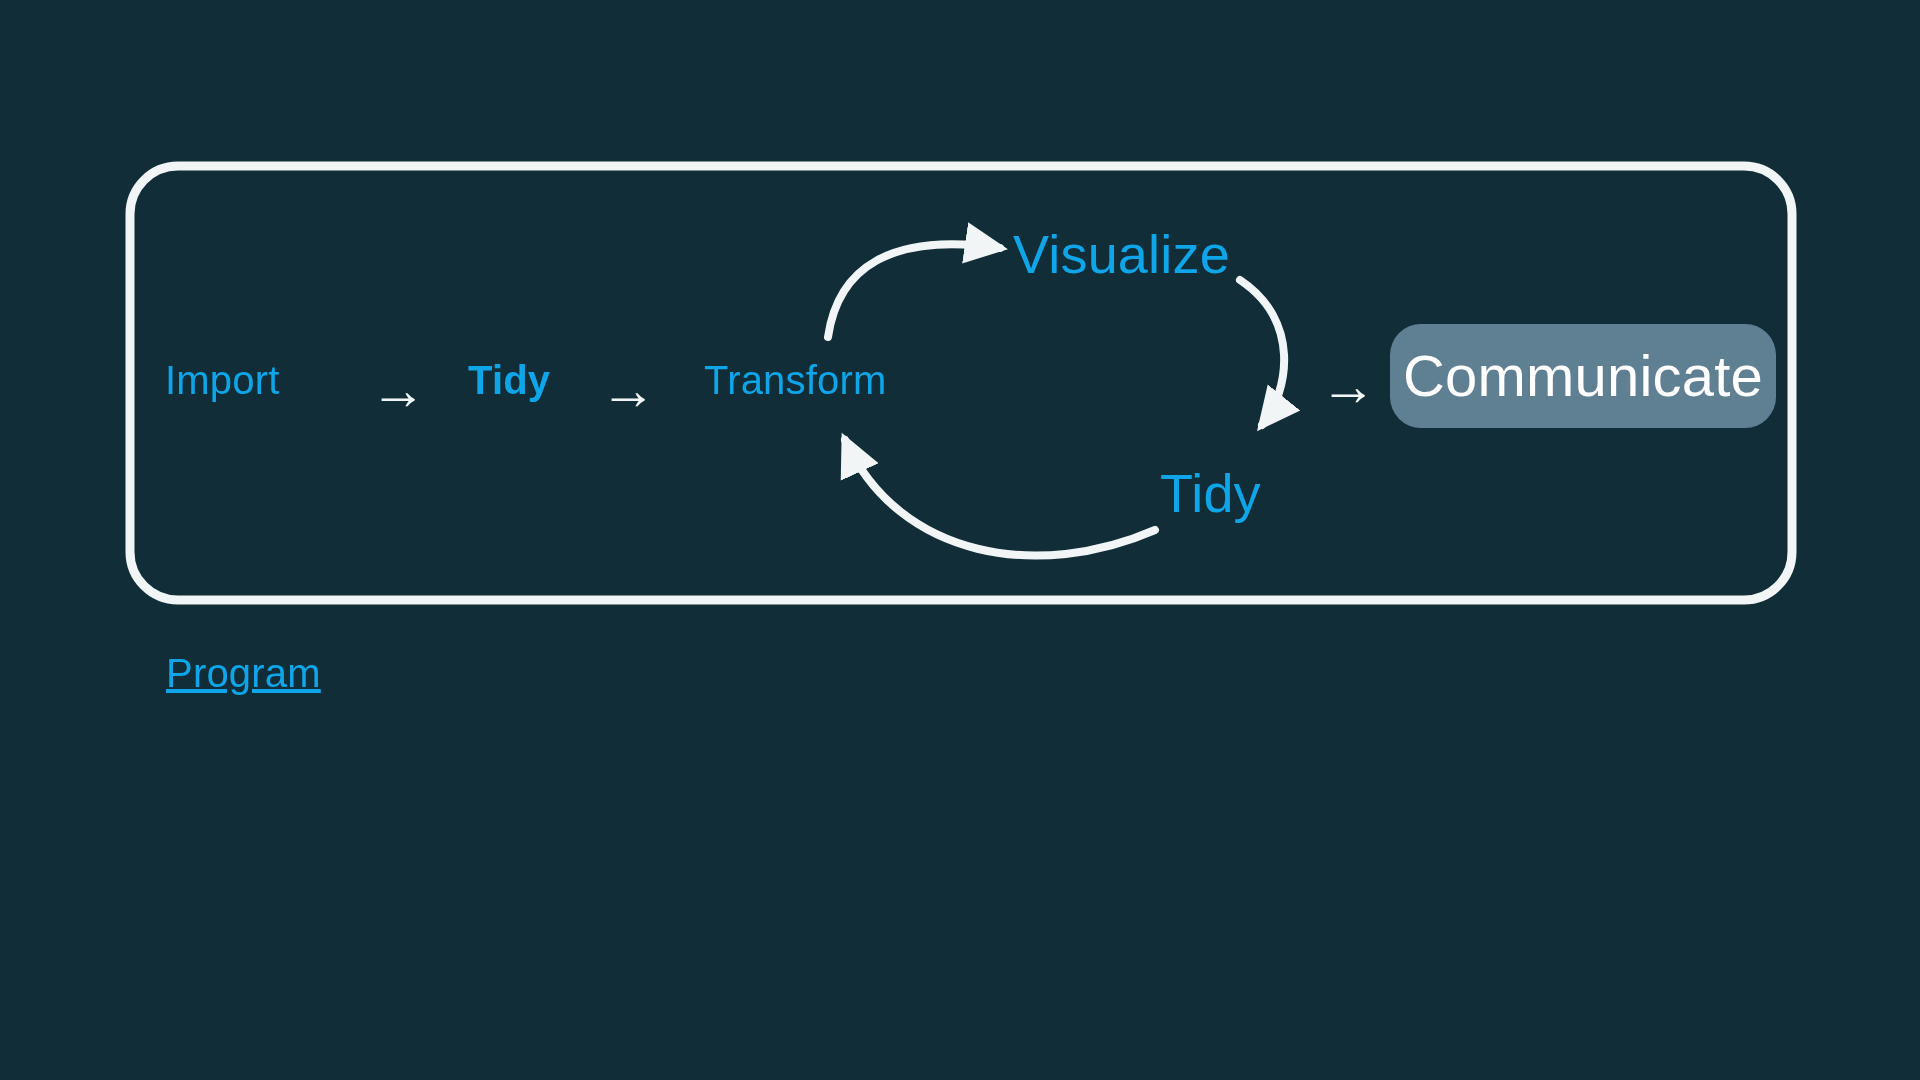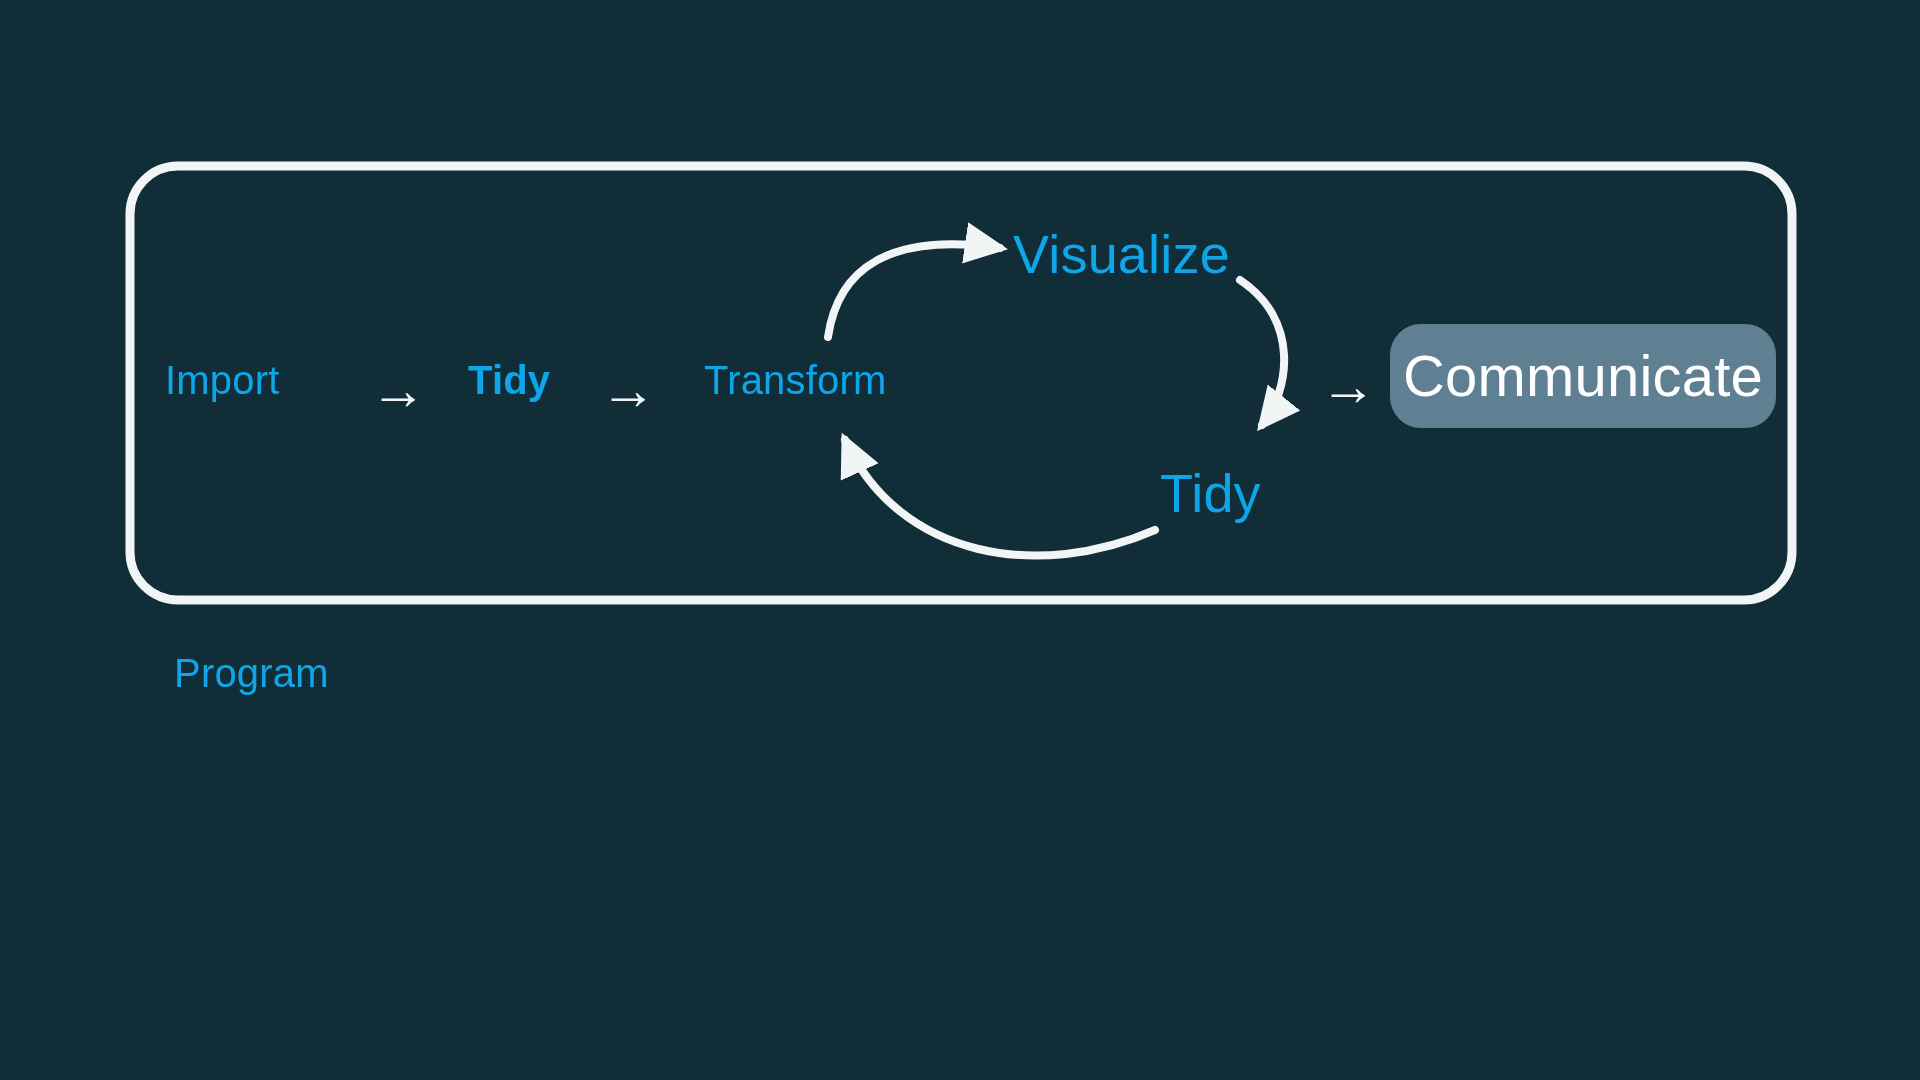--- a/index.html
+++ b/index.html
@@ -111,15 +111,15 @@
 
   <div class="node-label cycle-label" style="left:1160px; top:466px;">Tidy</div>
 
 
   <div class="inline-arrow" style="left:1320px; top:358px;">→</div>
 
   <div id="communicate-box" style="left:1390px; top:324px; width:386px; height:104px;border-radius:31px;">
     <span class="node-label">Communicate</span>
   </div>
 
-  <div class="node-label program-label" style="left:174px; top:653px;">Program</div>
+  <div class="node-label program-label" style="left:166px; top:653px;text-decoration:underline;">Program</div>
 
 </div>
 
 </body></html>

